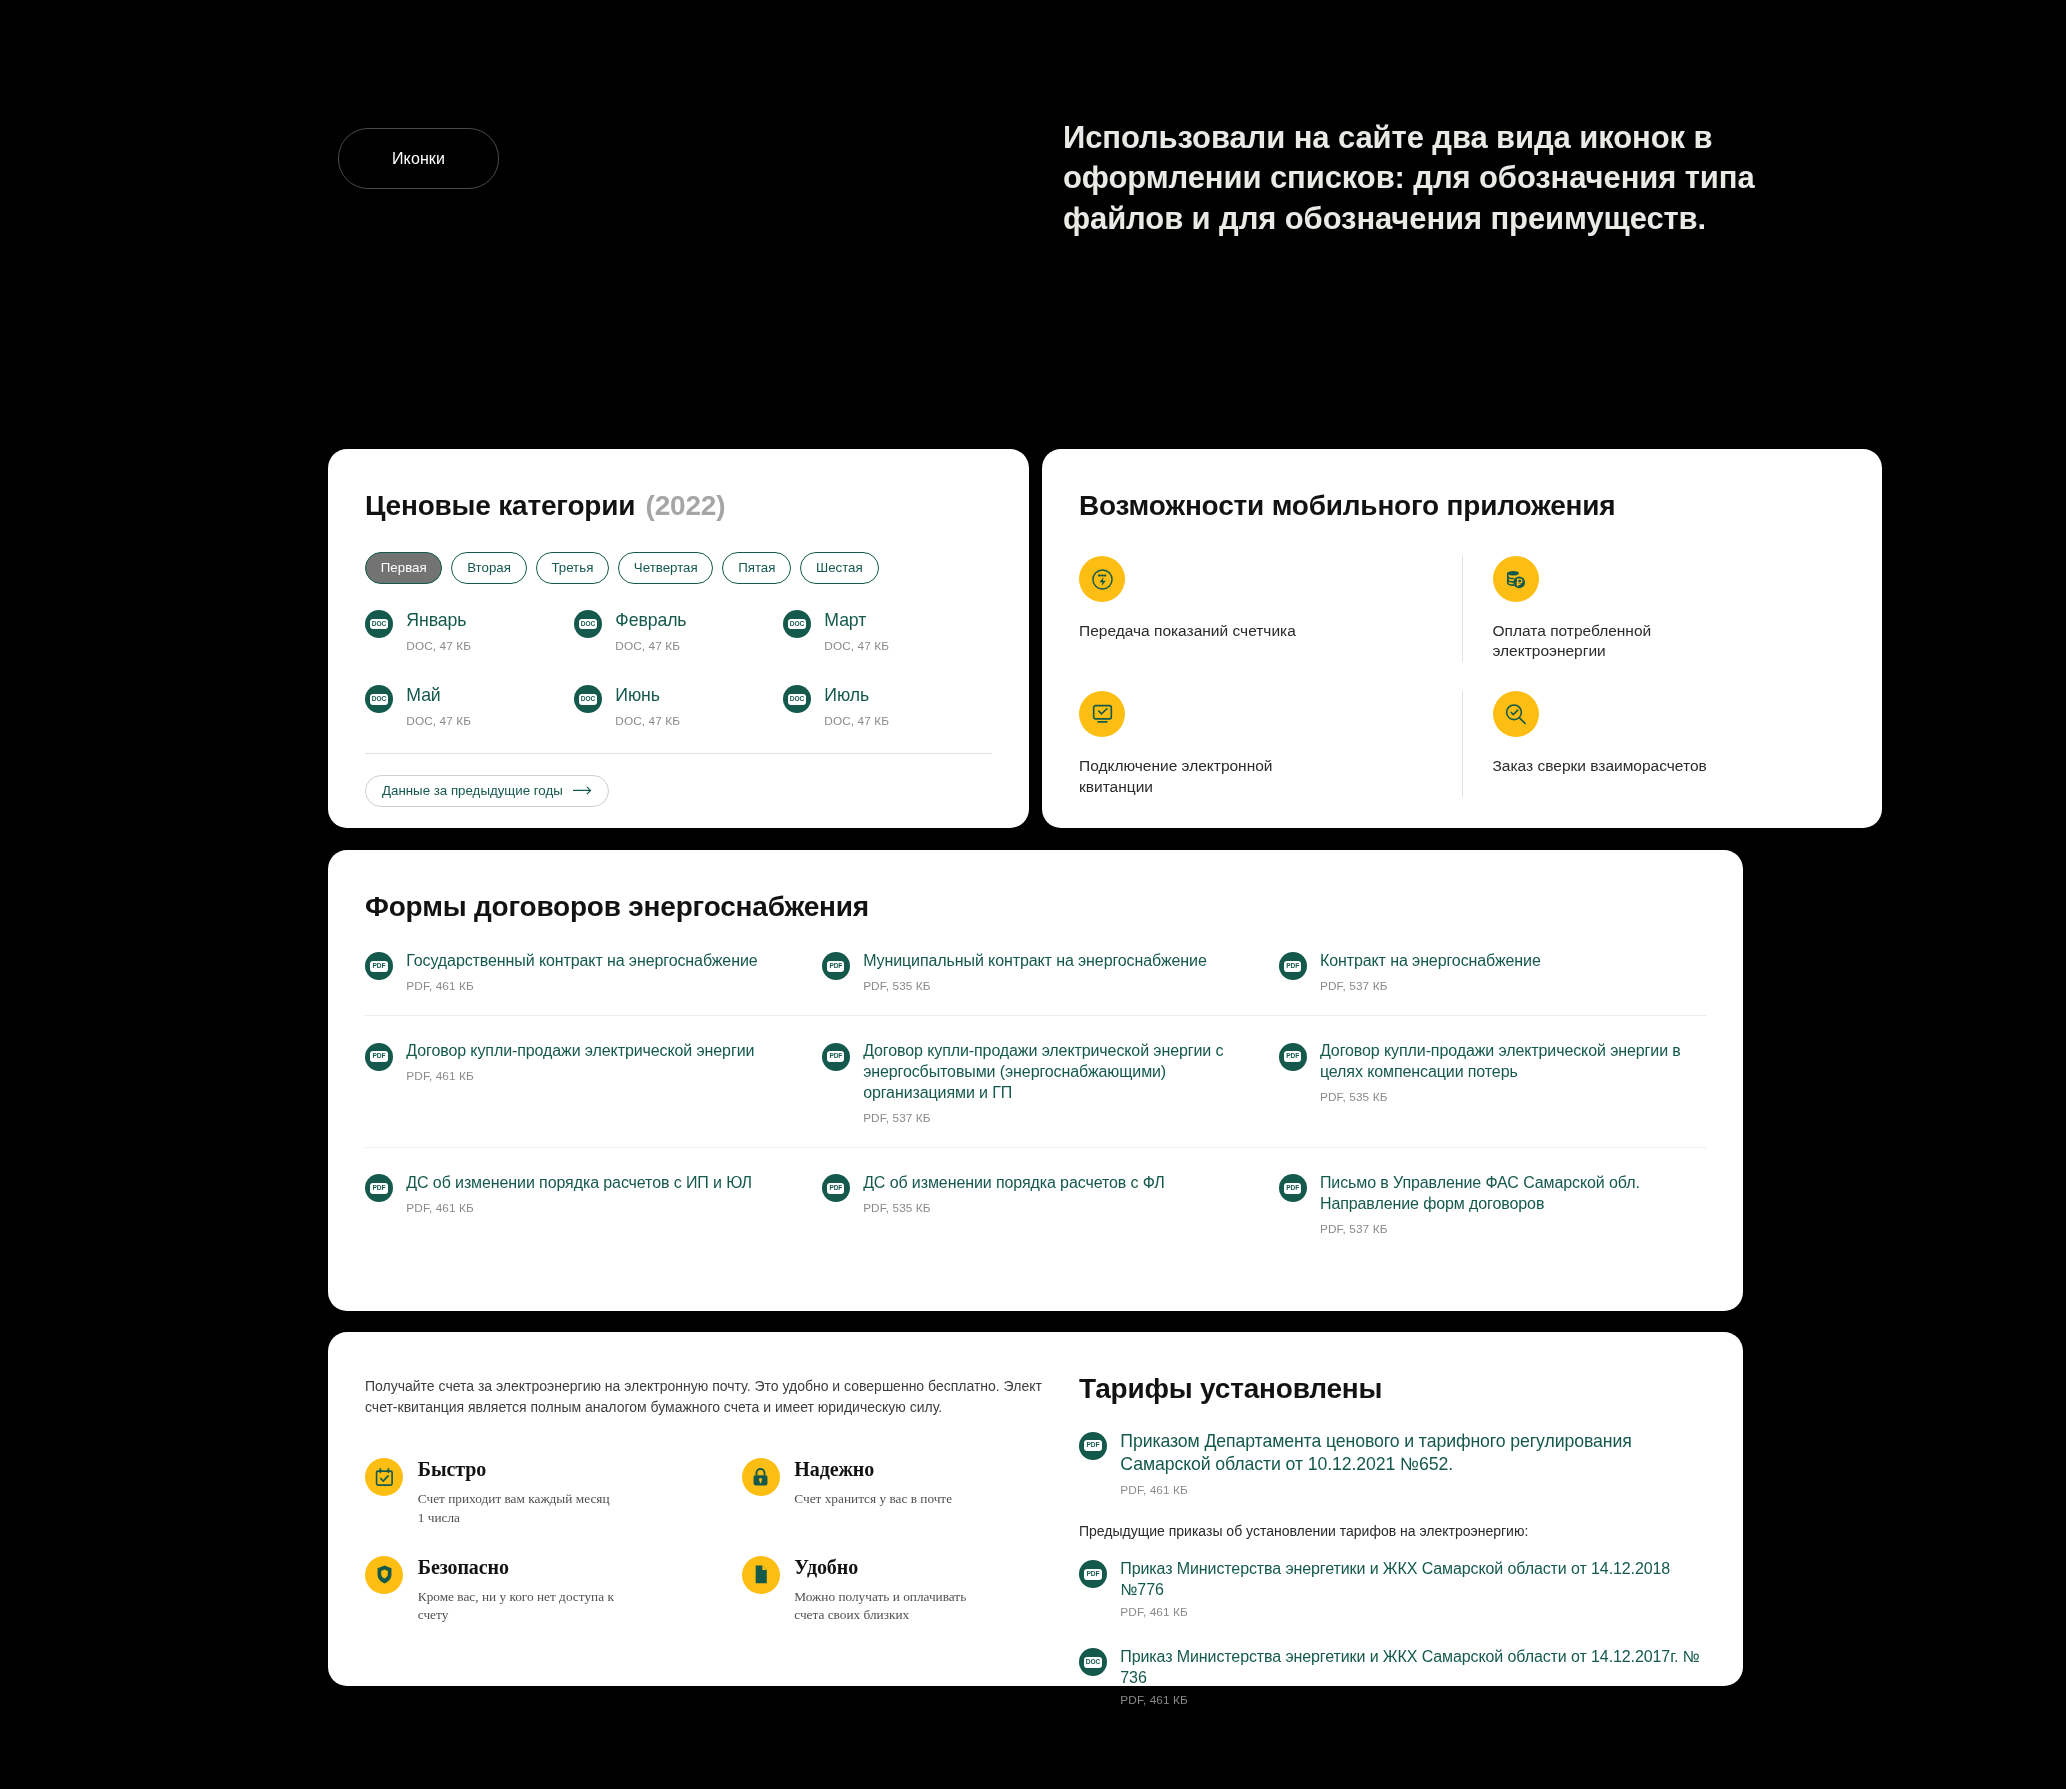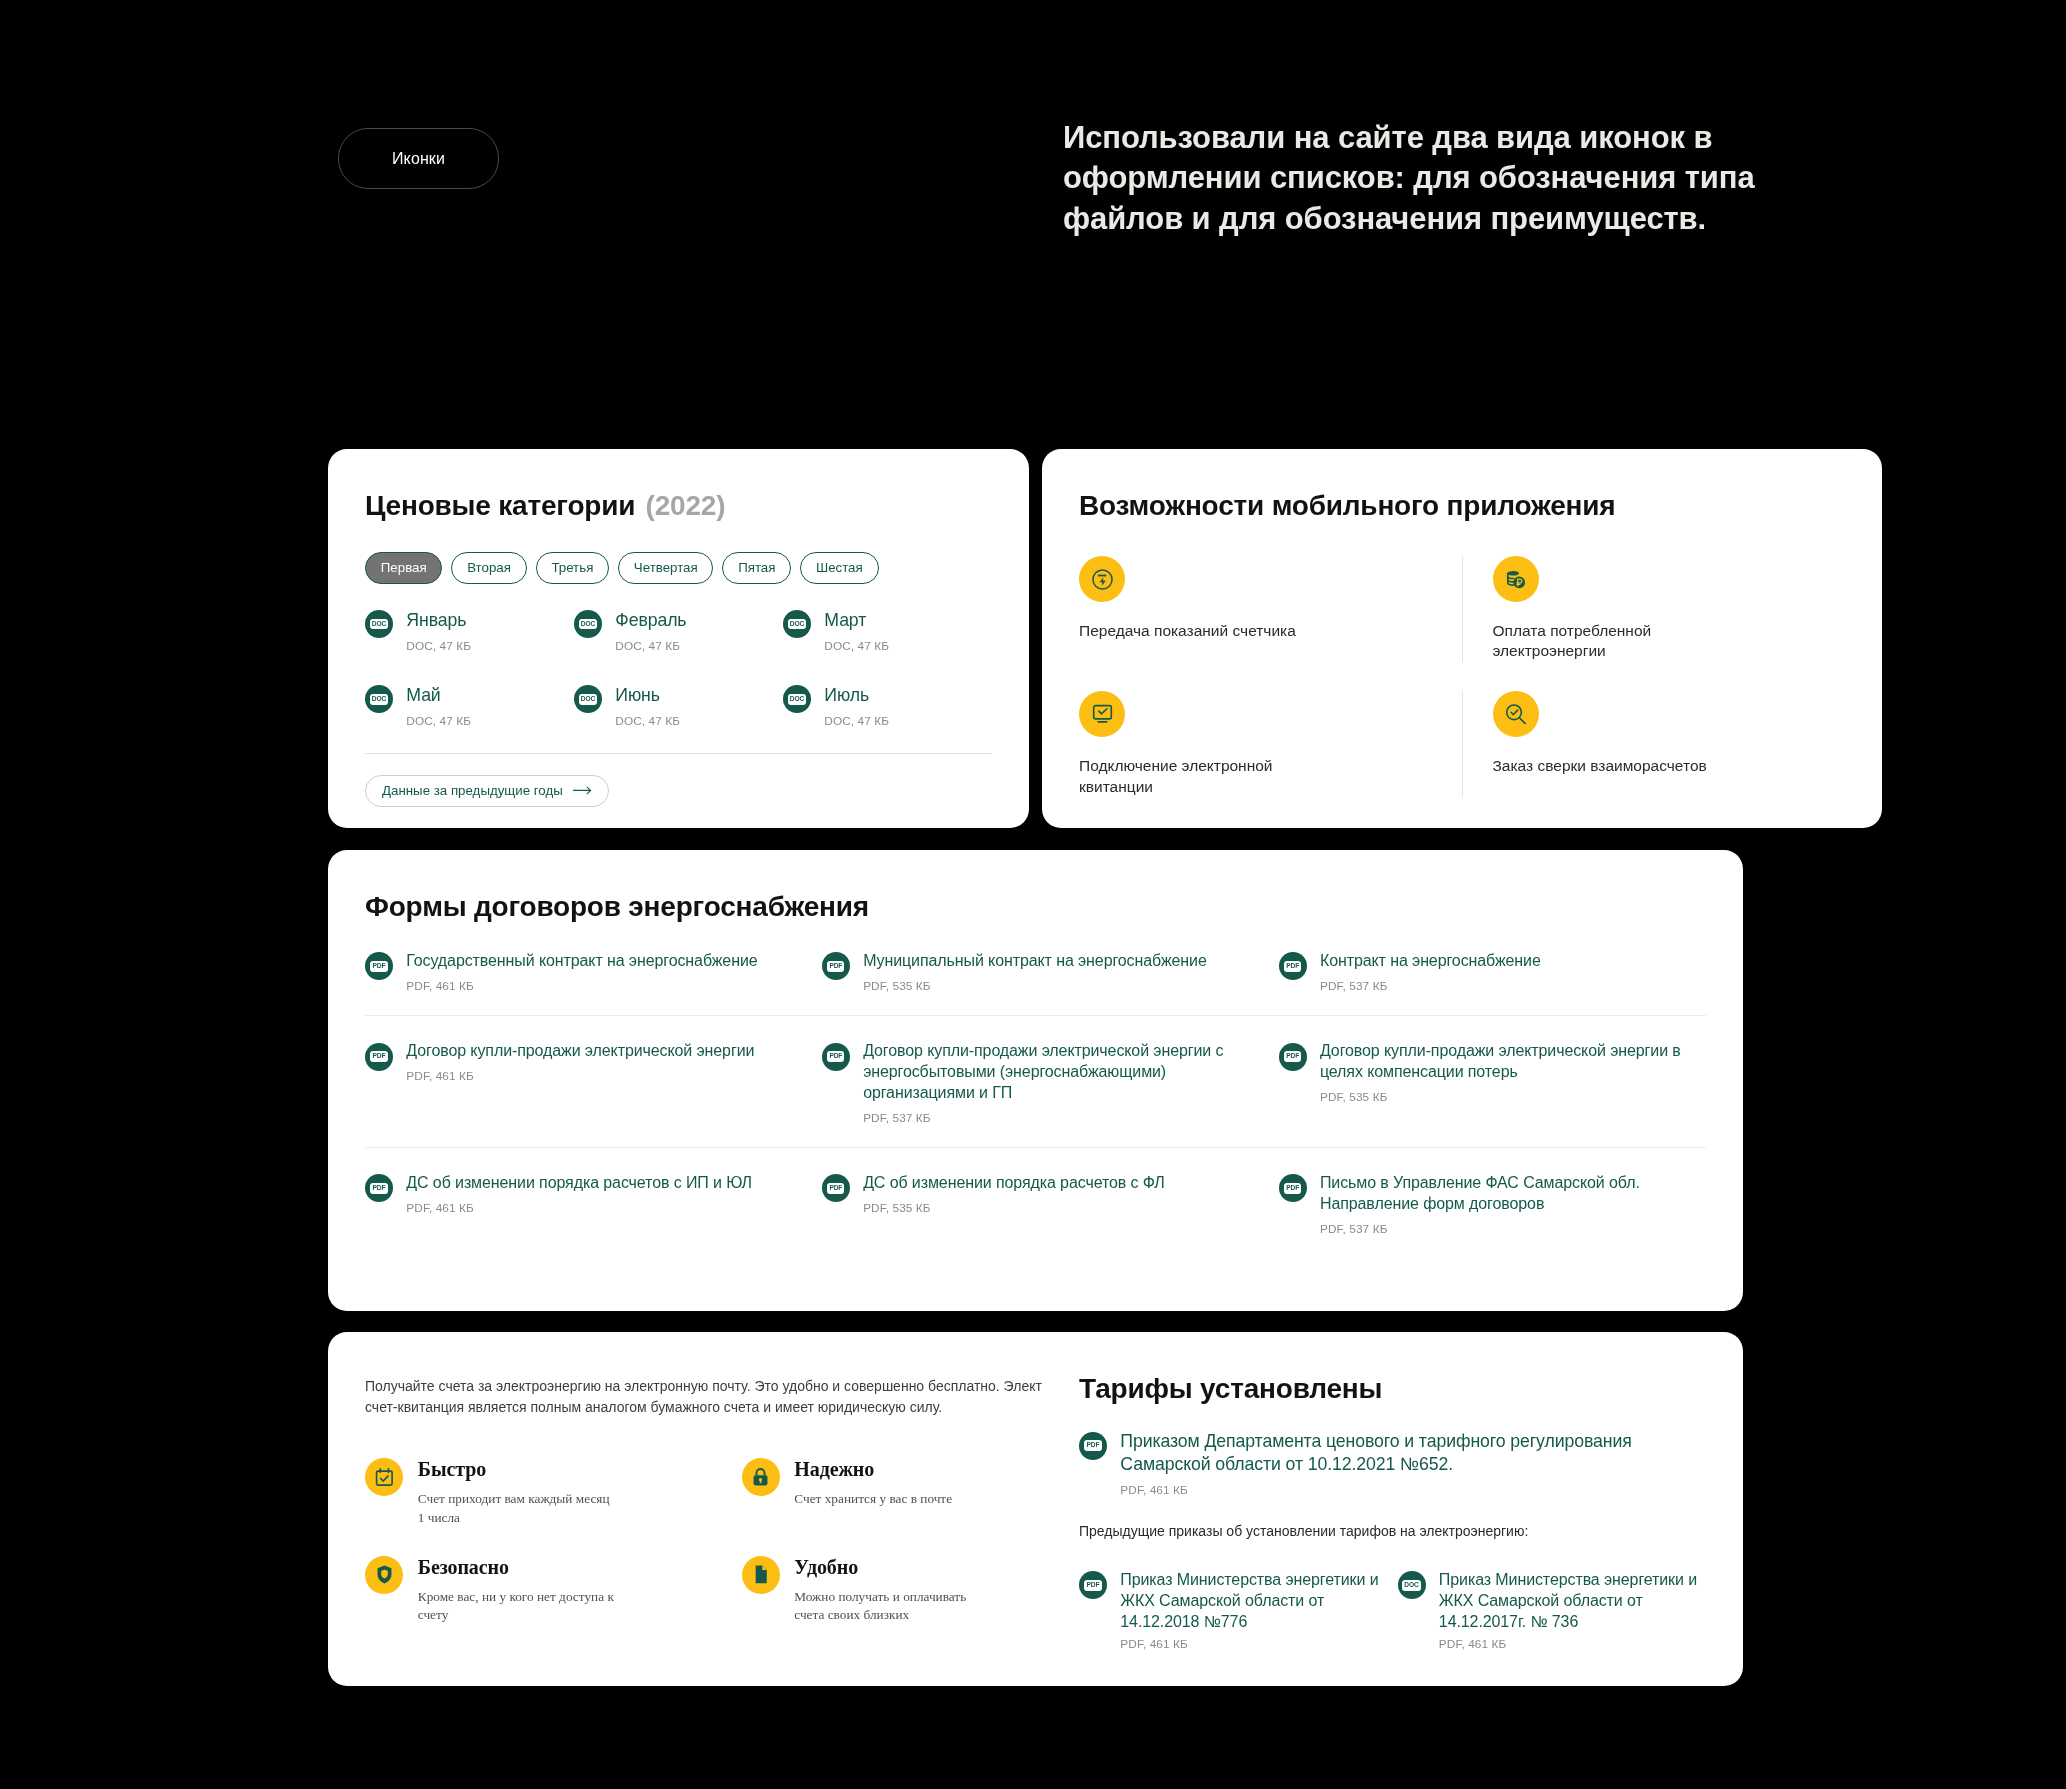--- a/index.html
+++ b/index.html
@@ -181,21 +181,21 @@
   .ben-desc { margin-top: 8.9px; font-size: 13.3px; line-height: 1.42; color: #515151; max-width: 199px; }
 
   
   .tariff-list { margin-top: 25px; display: flex; flex-direction: column; gap: 0; }
   .tariff-note {
     margin-top: 25px;
     color: #2b2b2b;
     font-size: 14px;
     line-height: 1.4;
   }
-  .tariff-sub { margin-top: 28px; display: flex; flex-direction: row; gap: 16px; }
+  .tariff-sub { margin-top: 17px; display: flex; flex-direction: column; gap: 28px; }
   .tariff-sub .file-meta { margin-top: 4.4px; }
 </style>
 </head>
 <body>
 
 <div class="page">
 
   <div class="chip-label">
     <span>Иконки</span>
   </div>

